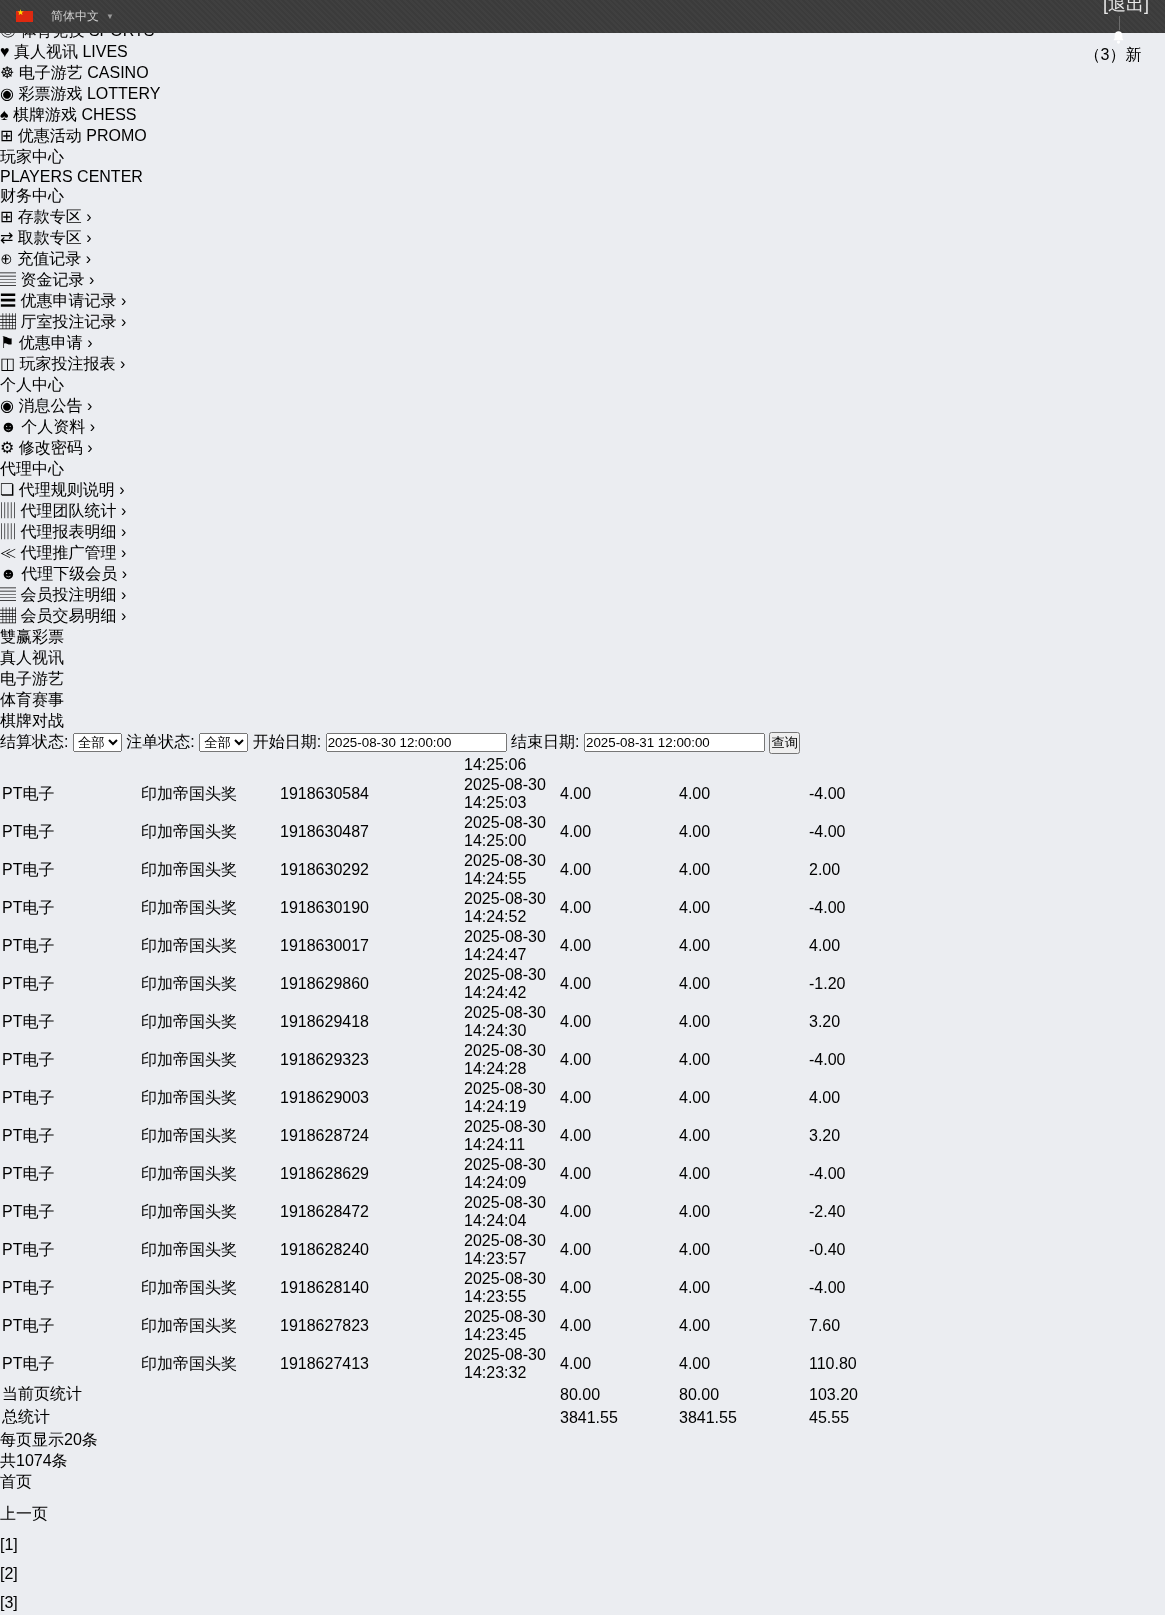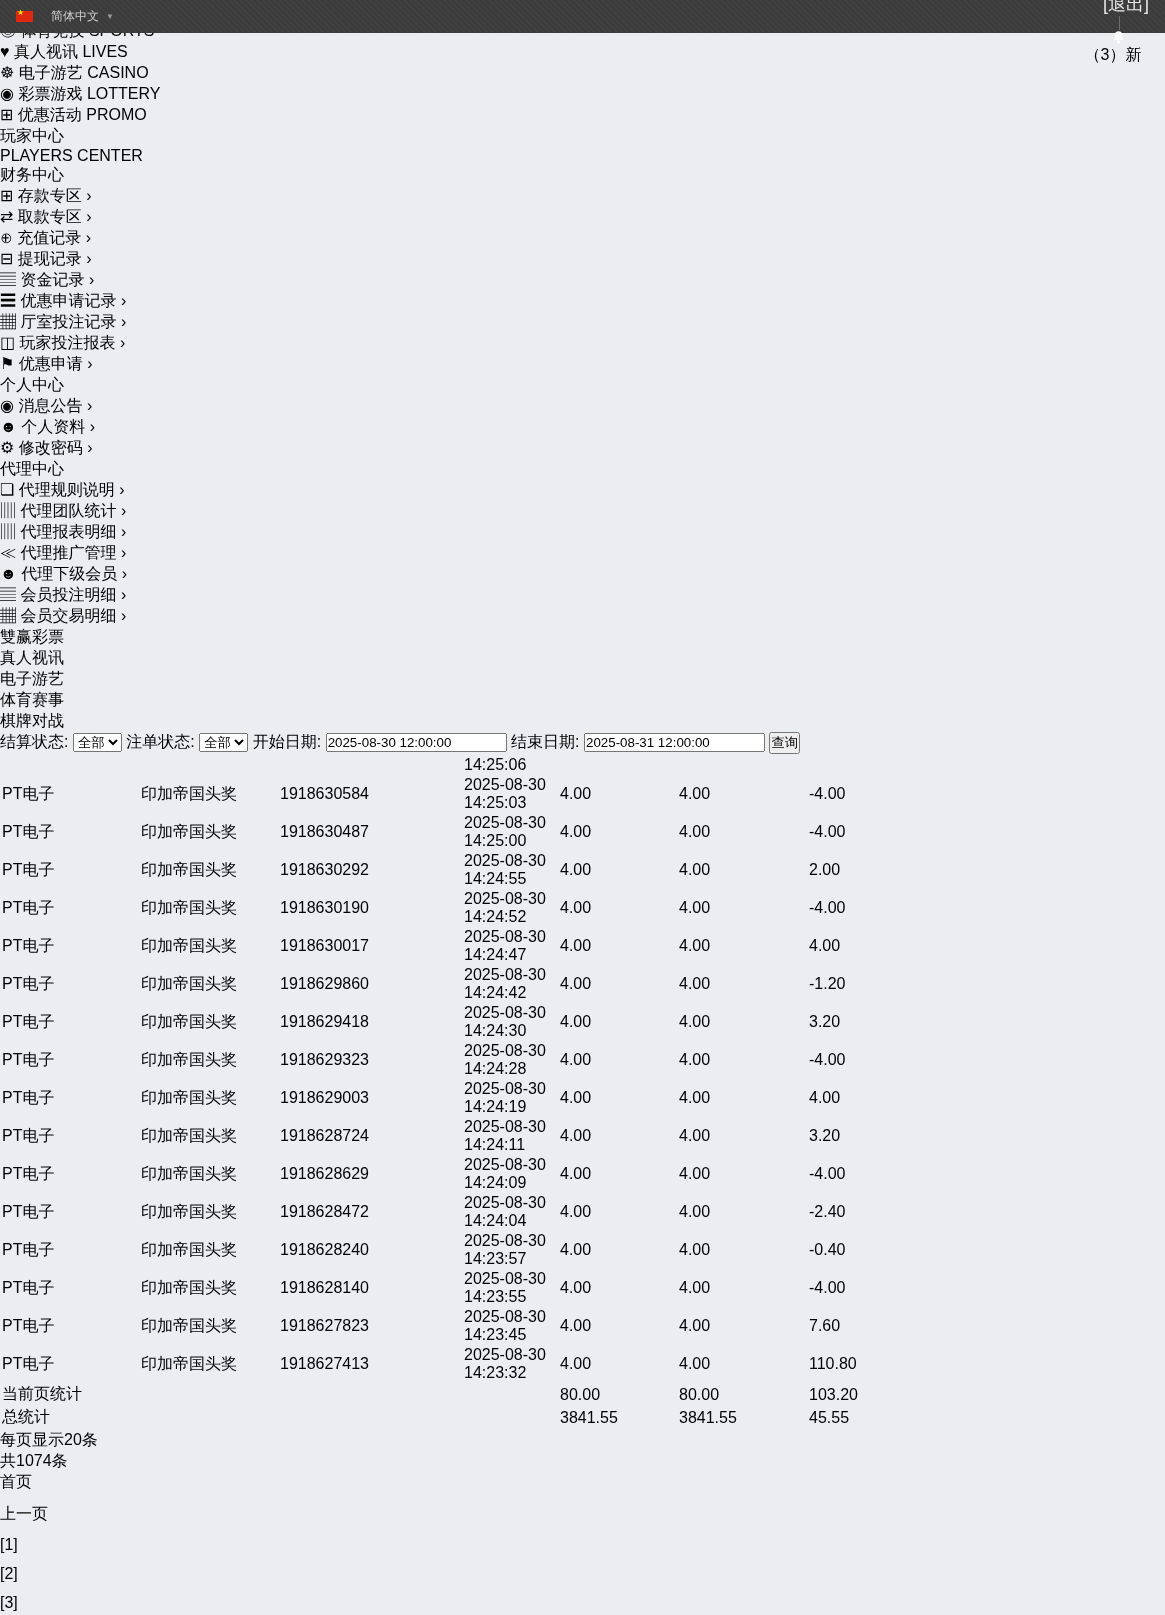--- a/index.html
+++ b/index.html
@@ -161,20 +161,27 @@
     </span>
   </div>
     <div class="nav-item">
     <span class="nav-icon">◉</span>
     <span class="nav-text">
       <span class="nav-title">彩票游戏</span>
       <span class="nav-sub">LOTTERY</span>
     </span>
   </div>
     <div class="nav-item">
+    <span class="nav-icon">♠</span>
+    <span class="nav-text">
+      <span class="nav-title">棋牌游戏</span>
+      <span class="nav-sub">CHESS</span>
+    </span>
+  </div>
+    <div class="nav-item">
     <span class="nav-icon">⊞</span>
     <span class="nav-text">
       <span class="nav-title">优惠活动</span>
       <span class="nav-sub">PROMO</span>
     </span>
   </div>
   </div>
 
 <div class="sidebar">
   <div class="sb-header">
@@ -195,47 +202,42 @@
     <span class="sb-icon">⇄</span>
     <span class="sb-label">取款专区</span>
     <span class="sb-chevron">›</span>
   </div>
           <div class="sb-item">
     <span class="sb-icon">⊕</span>
     <span class="sb-label">充值记录</span>
     <span class="sb-chevron">›</span>
   </div>
           <div class="sb-item">
-    <span class="sb-icon">⊟</span>
-    <span class="sb-label">提现记录</span>
-    <span class="sb-chevron">›</span>
-  </div>
-          <div class="sb-item">
     <span class="sb-icon">▤</span>
     <span class="sb-label">资金记录</span>
     <span class="sb-chevron">›</span>
   </div>
           <div class="sb-item">
     <span class="sb-icon">☰</span>
     <span class="sb-label">优惠申请记录</span>
     <span class="sb-chevron">›</span>
   </div>
           <div class="sb-item active">
     <span class="sb-icon">▦</span>
     <span class="sb-label">厅室投注记录</span>
     <span class="sb-chevron">›</span>
   </div>
           <div class="sb-item">
+    <span class="sb-icon">⚑</span>
+    <span class="sb-label">优惠申请</span>
+    <span class="sb-chevron">›</span>
+  </div>
+          <div class="sb-item">
     <span class="sb-icon">◫</span>
     <span class="sb-label">玩家投注报表</span>
-    <span class="sb-chevron">›</span>
-  </div>
-          <div class="sb-item">
-    <span class="sb-icon">⚑</span>
-    <span class="sb-label">优惠申请</span>
     <span class="sb-chevron">›</span>
   </div>
         </div>
   </div>
       <div class="sb-section">
     <div class="sb-section-title">个人中心</div>
     <div class="sb-rule"></div>
     <div class="sb-items">
           <div class="sb-item">
     <span class="sb-icon">◉</span>

